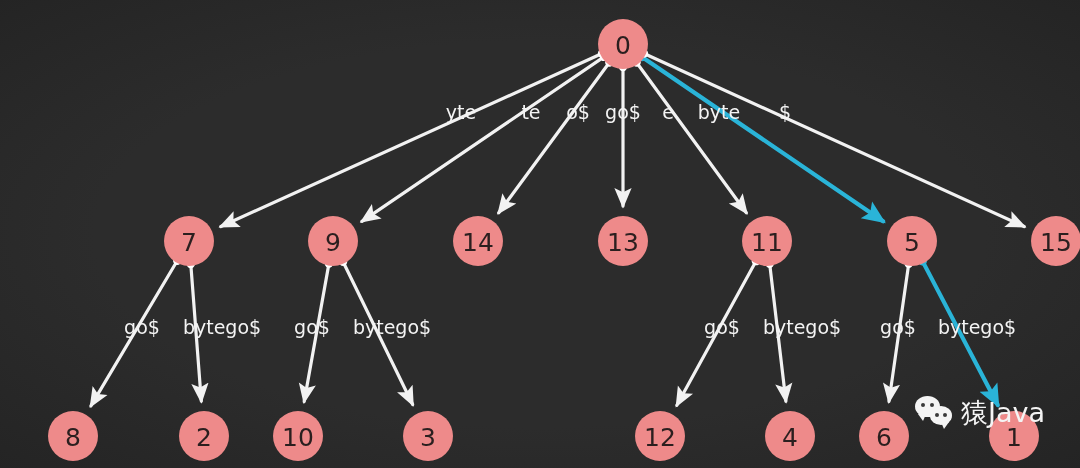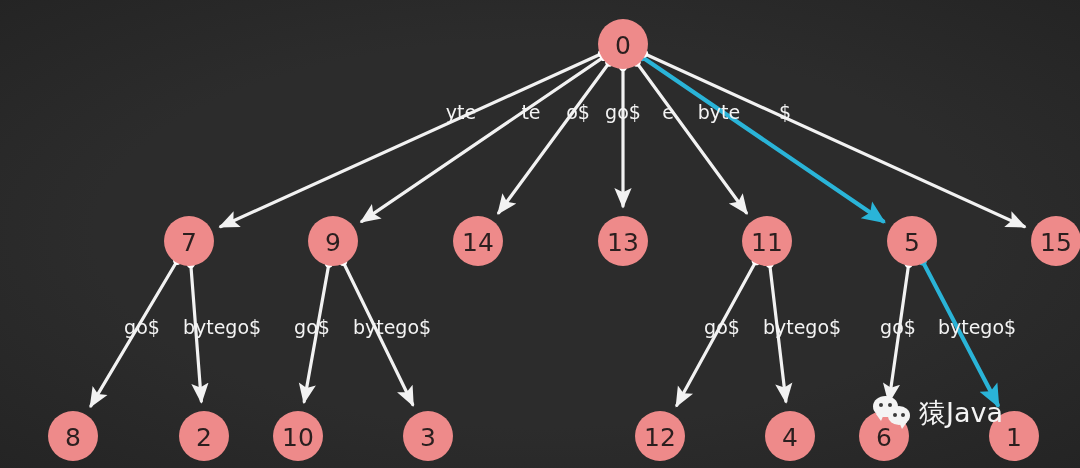--- a/index.html
+++ b/index.html
@@ -280,21 +280,21 @@
         <text x="222" y="327" class="edge-label">bytego$</text>
         <text x="312" y="327" class="edge-label">go$</text>
         <text x="392" y="327" class="edge-label">bytego$</text>
         <text x="722" y="327" class="edge-label">go$</text>
         <text x="802" y="327" class="edge-label">bytego$</text>
         <text x="898" y="327" class="edge-label">go$</text>
         <text x="977" y="327" class="edge-label">bytego$</text>
       </g>
   </svg>
 
-  <div class="watermark" style="left: 873px; top: 395px;">
+  <div class="watermark" style="left: 915px; top: 395px;">
     <div class="wm-logo">
       <div class="wm-bubble wm-b1"></div>
       <div class="wm-eye" style="left:6px; top:7px;"></div>
       <div class="wm-eye" style="left:15px; top:7px;"></div>
       <div class="wm-bubble wm-b2"></div>
       <div class="wm-eye" style="left:20px; top:17px;"></div>
       <div class="wm-eye" style="left:28px; top:17px;"></div>
     </div>
     <div class="wm-text">猿Java</div>
   </div>

